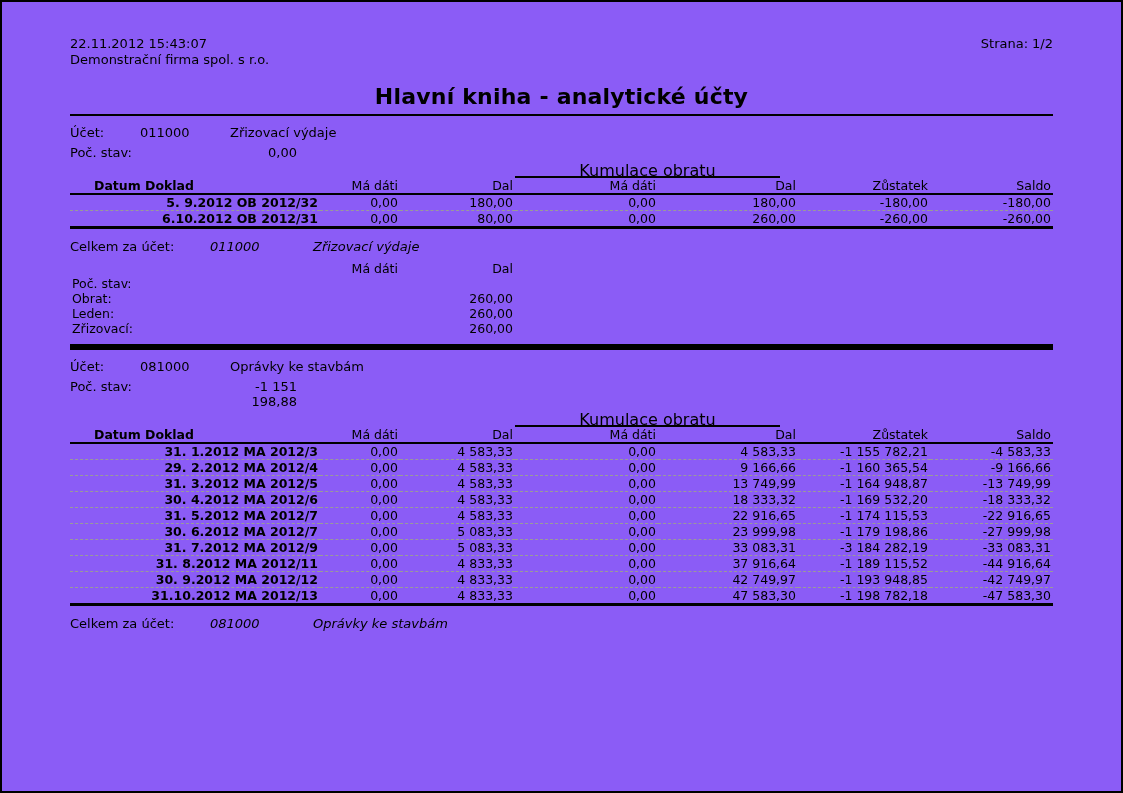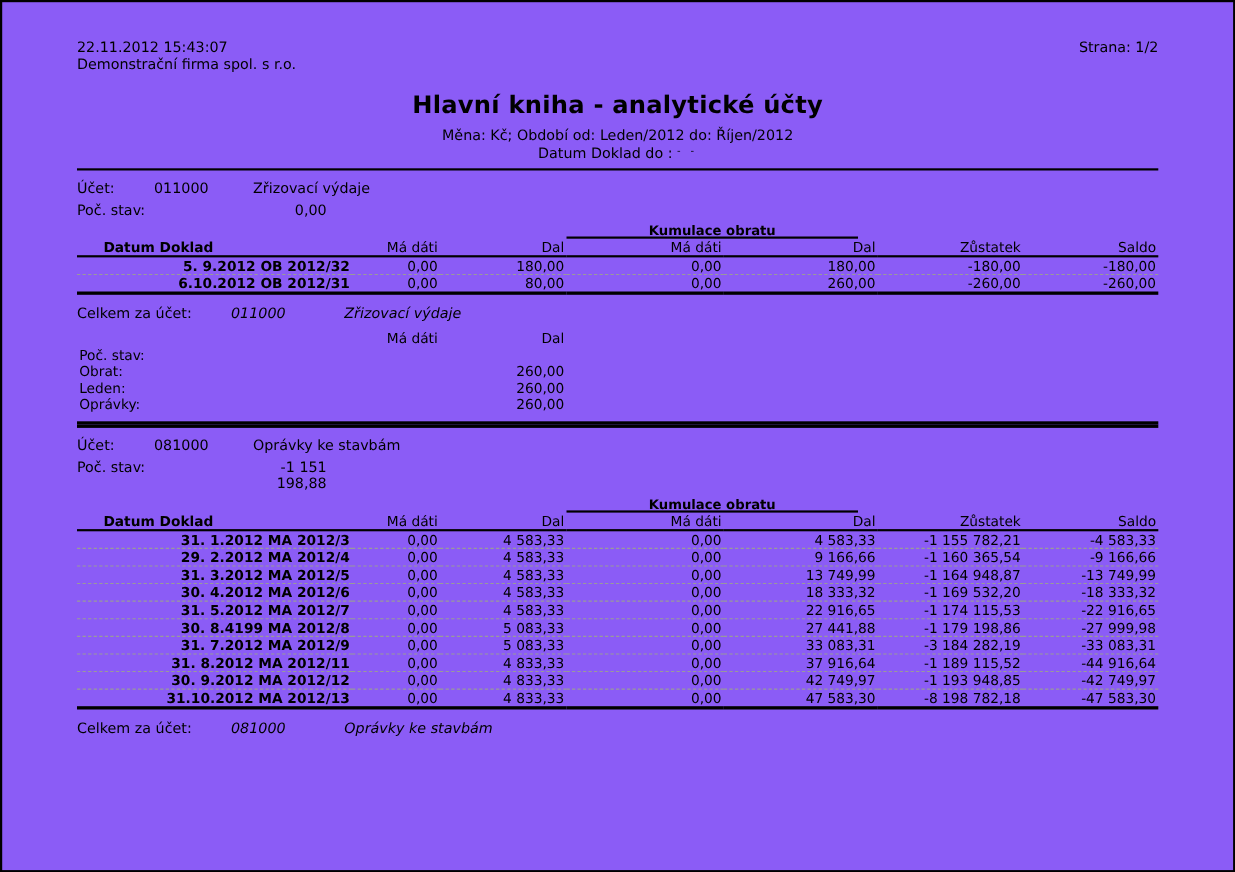--- a/index.html
+++ b/index.html
@@ -28,21 +28,21 @@
   .acct-no { width:90px; }
 
   .poc-line { display:flex; margin-top:4px; line-height:15px; }
   .poc-label { width:140px; }
   .poc-val { width:87px; text-align:right; }
 
   table { border-collapse:collapse; width:100%; table-layout:fixed; }
   .ledger { margin-top:4px; border-bottom:3px solid #000; }
   .ledger td, .ledger th { font-size:12.5px; padding:0 2px; vertical-align:middle; }
   .kumulace-row td { height:14px; padding:0; }
-  .kumulace-inner { border-bottom:2px solid #000; margin-right:18px; text-align:center; font-size:12px; height:14px; line-height:14px;font-weight:bold; }
+  .kumulace-inner { border-bottom:2px solid #000; margin-right:18px; text-align:center; font-size:16px; height:14px; line-height:14px; }
   .head-row th { height:16px; border-bottom:2px solid #000; font-weight:normal; text-align:right; }
   .head-row th.c1 { font-weight:bold; text-align:left; padding-left:24px; }
   .ledger tbody tr { border-top:1px dashed #9a9a9a; }
   .ledger tbody td { height:15px; }
   .ledger td.c1 { text-align:right; font-weight:bold; padding-left:8px; white-space:nowrap; }
   .ledger td.num { text-align:right; }
 
   .celkem-line { display:flex; margin-top:10px; line-height:16px; }
   .celkem-label { width:140px; }
   .celkem-no { width:103px; font-style:italic; }
@@ -66,27 +66,20 @@
       <div>22.11.2012 15:43:07</div>
       <div>Demonstrační firma spol. s r.o.</div>
     </div>
     <div class="strana">
       <span>Strana:</span>
       <span>1/2</span>
     </div>
   </div>
 
   <h1>Hlavní kniha - analytické účty</h1>
-  <div class="sub-wrap">
-    <div class="sub">Měna: Kč; Období od: Leden/2012 do: Říjen/2012</div>
-    <div class="sub">
-      <span>Datum Doklad do :</span>
-      <span class="ticks">- -</span>
-    </div>
-  </div>
   <div class="rule"></div>
 
   <div class="acct-line">
     <span class="acct-label">Účet:</span>
     <span class="acct-no">011000</span>
     <span>Zřizovací výdaje</span>
   </div>
   <div class="poc-line">
     <span class="poc-label">Poč. stav:</span>
     <span class="poc-val">0,00</span>
@@ -178,21 +171,21 @@
         <td class="num">260,00</td>
         <td></td>
       </tr>
         <tr>
         <td class="c1">Leden:</td>
         <td class="num"></td>
         <td class="num">260,00</td>
         <td></td>
       </tr>
         <tr>
-        <td class="c1">Oprávky:</td>
+        <td class="c1">Zřizovací:</td>
         <td class="num"></td>
         <td class="num">260,00</td>
         <td></td>
       </tr>
       </tbody>
   </table>
 
   <div class="double-sep"></div>
 
   <div class="acct-line">
@@ -274,25 +267,25 @@
         <tr>
         <td class="c1">31. 5.2012 MA 2012/7</td>
         <td class="num">0,00</td>
         <td class="num">4 583,33</td>
         <td class="num">0,00</td>
         <td class="num">22 916,65</td>
         <td class="num">-1 174 115,53</td>
         <td class="num">-22 916,65</td>
       </tr>
         <tr>
-        <td class="c1">30. 8.4199 MA 2012/8</td>
+        <td class="c1">30. 6.2012 MA 2012/7</td>
         <td class="num">0,00</td>
         <td class="num">5 083,33</td>
         <td class="num">0,00</td>
-        <td class="num">27 441,88</td>
+        <td class="num">23 999,98</td>
         <td class="num">-1 179 198,86</td>
         <td class="num">-27 999,98</td>
       </tr>
         <tr>
         <td class="c1">31. 7.2012 MA 2012/9</td>
         <td class="num">0,00</td>
         <td class="num">5 083,33</td>
         <td class="num">0,00</td>
         <td class="num">33 083,31</td>
         <td class="num">-3 184 282,19</td>
@@ -315,21 +308,21 @@
         <td class="num">42 749,97</td>
         <td class="num">-1 193 948,85</td>
         <td class="num">-42 749,97</td>
       </tr>
         <tr>
         <td class="c1">31.10.2012 MA 2012/13</td>
         <td class="num">0,00</td>
         <td class="num">4 833,33</td>
         <td class="num">0,00</td>
         <td class="num">47 583,30</td>
-        <td class="num">-8 198 782,18</td>
+        <td class="num">-1 198 782,18</td>
         <td class="num">-47 583,30</td>
       </tr>
       </tbody>
   </table>
 
   <div class="celkem-line">
     <span class="celkem-label">Celkem za účet:</span>
     <span class="celkem-no">081000</span>
     <span class="celkem-name">Oprávky ke stavbám</span>
   </div>

